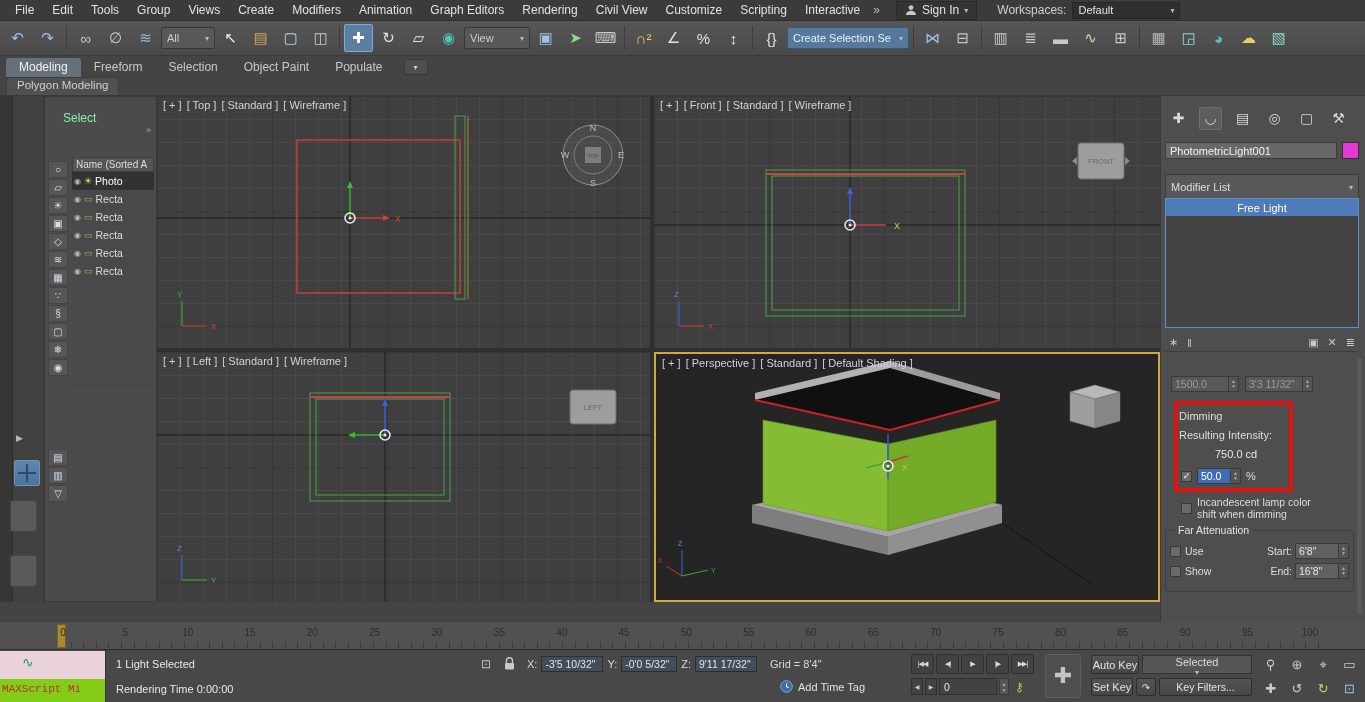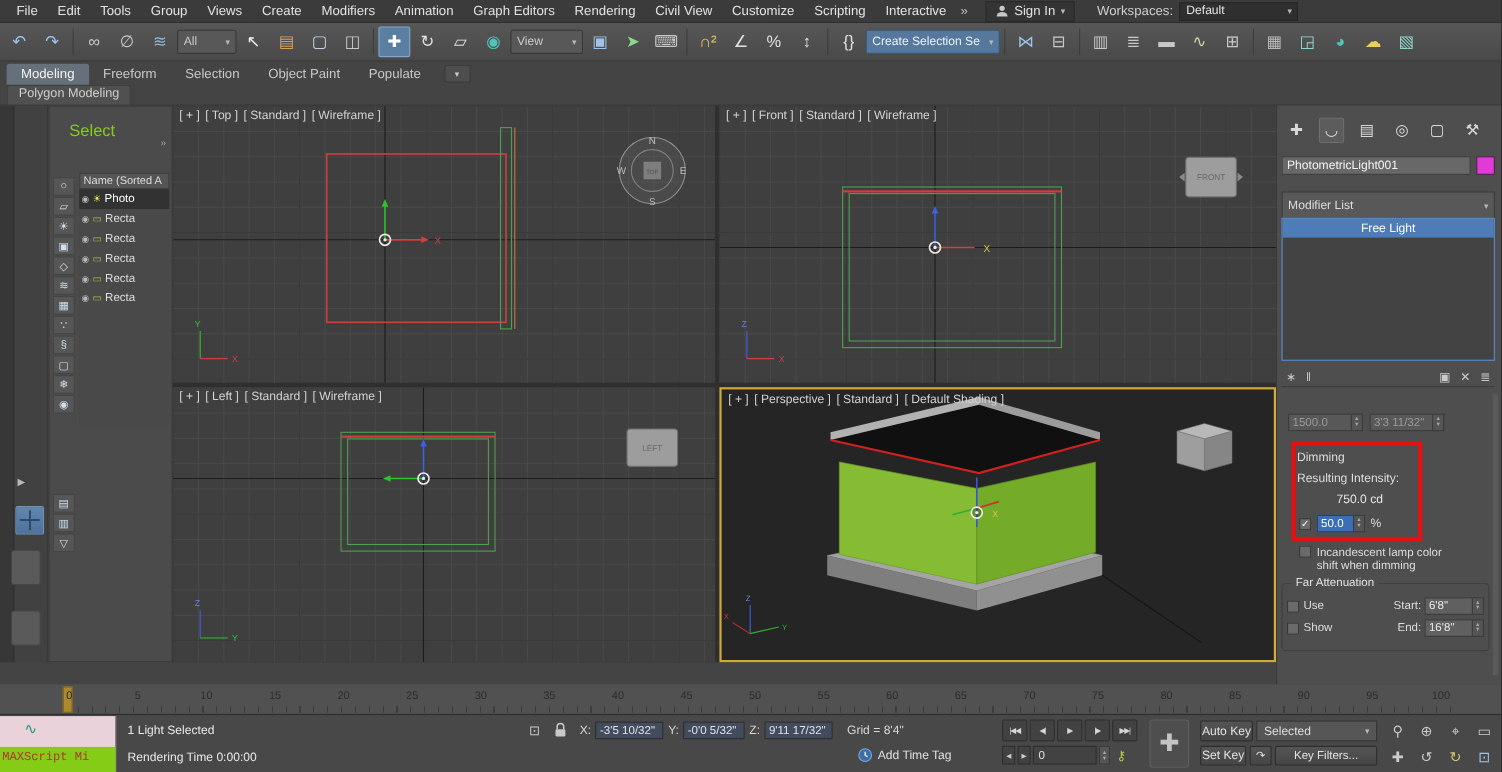--- a/index.html
+++ b/index.html
@@ -54,21 +54,21 @@
   .flyout-arrow{position:absolute;left:16px;top:337px;color:#b8b8b8;font-size:9px;}
   .layout-current{position:absolute;left:14px;top:364px;width:26px;height:26px;border:1px solid #6f94b8;
       background:linear-gradient(#5f87b0,#4d729c);border-radius:2px;}
   .layout-current:before{content:"";position:absolute;inset:3px;
       background:linear-gradient(#fff0 45%,#2d4a68 45%,#2d4a68 55%,#fff0 55%),
                  linear-gradient(90deg,#fff0 45%,#2d4a68 45%,#2d4a68 55%,#fff0 55%);}
   .layout-opt{position:absolute;left:10px;width:27px;height:32px;background:#5a5a5a;border:1px solid #474747;border-radius:3px;}
 
   
   .selectpanel{position:absolute;left:44px;top:96px;width:113px;height:506px;background:#4b4b4b;border:1px solid #3a3a3a;}
-  .sp-title{position:absolute;top:14px;left:18px;font-size:15px;color:#84cc16;}
+  .sp-title{position:absolute;top:14px;left:18px;font-size:12px;color:#86efac;}
   .sp-chevrons{position:absolute;top:28px;right:5px;font-size:9px;color:#a8a8a8;}
   .sp-filtercol,.sp-belowcol{position:absolute;left:3px;width:22px;display:flex;flex-direction:column;gap:1px;}
   .sp-filtercol{top:64px;}
   .sp-belowcol{top:352px;}
   .sp-ficon{width:20px;height:17px;display:flex;align-items:center;justify-content:center;background:#565656;
             border:1px solid #444;font-size:10px;color:#cfe0ef;flex:none;}
   .sp-list{position:absolute;left:27px;top:60px;right:2px;height:230px;background:#494949;}
   .sp-colhead{height:15px;background:#555;border:1px solid #3e3e3e;font-size:10px;color:#ddd;
               padding:1px 3px;white-space:nowrap;overflow:hidden;}
   .sp-row{height:18px;display:flex;align-items:center;gap:3px;padding-left:2px;font-size:10.5px;
@@ -116,21 +116,21 @@
              background:#555;border:1px solid #3a3a3a;border-left:none;font-size:5px;color:#aaa;height:16px;line-height:1;}
   .spin.live .val{color:#e8e8e8;background:#606060;}
   .spin.sel .val{background:#3d6db5;color:#fff;min-width:34px;}
   .cp-disrow{position:absolute;top:18px;left:6px;display:flex;gap:6px;}
   .cp-dim-title{position:absolute;top:52px;left:14px;}
   .cp-res-label{position:absolute;top:71px;left:14px;}
   .cp-res-value{position:absolute;top:90px;left:50px;color:#e6e6e6;}
   .cp-pct-row{position:absolute;top:110px;left:16px;display:flex;align-items:center;gap:5px;}
   .cb{width:11px;height:11px;background:#6a6a6a;border:1px solid #383838;display:flex;align-items:center;
       justify-content:center;font-size:9px;color:#fff;flex:none;}
-  .cp-inc-row{position:absolute;top:138px;left:16px;display:flex;gap:5px;align-items:flex-start;}
+  .cp-inc-row{position:absolute;top:138px;left:16px;display:flex;gap:5px;align-items:center;}
   .cp-inc-row .lbl{width:128px;font-size:10.5px;line-height:1.15;}
   .group{position:absolute;left:0;right:0;top:172px;height:62px;border:1px solid #3f3f3f;border-radius:4px;
          padding:10px 4px 2px;}
   .group-legend{position:absolute;top:-7px;left:8px;background:#4e4e4e;padding:0 4px;font-size:10.5px;color:#e3e3e3;}
   .grow{display:flex;align-items:center;gap:4px;height:20px;font-size:10.5px;}
   .grow .gl{width:32px;}
   .grow .gr{margin-left:auto;display:flex;align-items:center;gap:3px;}
   .grow .spin .val{min-width:44px;}
   .cp-scroll{position:absolute;right:3px;top:262px;bottom:8px;width:5px;background:#5a5a5a;border-radius:2px;}
 
@@ -177,21 +177,21 @@
           justify-content:center;font-size:6px;color:#ccc;}
   .fr-field{width:58px;height:17px;background:#424242;border:1px solid #2f2f2f;display:flex;align-items:center;
             padding:0 4px;font-size:10.5px;color:#e4e4e4;}
   .fr-key{margin-left:4px;color:#b8c84a;font-size:12px;}
   .bigmove{position:absolute;left:1045px;top:4px;width:36px;height:44px;background:#4e4e4e;border:1px solid #5e5e5e;
            border-radius:3px;display:flex;align-items:center;justify-content:center;font-size:22px;color:#c4c4c4;}
   .btn{background:linear-gradient(#545454,#464646);border:1px solid #2e2e2e;border-radius:2px;color:#e2e2e2;
        display:flex;align-items:center;justify-content:center;font-size:11px;}
   .autokey{position:absolute;left:1091px;top:5px;width:48px;height:19px;}
   .keymode{position:absolute;left:1142px;top:5px;width:110px;height:19px;background:#565656;border:1px solid #333;
-           display:flex;align-items:center;justify-content:space-between;padding:0 6px;font-size:11px;}
+           display:flex;align-items:center;justify-content:space-between;padding:0 6px;font-size:11px;flex-direction:column;}
   .setkey{position:absolute;left:1091px;top:28px;width:42px;height:18px;}
   .keytoggle{position:absolute;left:1136px;top:28px;width:20px;height:18px;font-size:10px;}
   .keyfilters{position:absolute;left:1159px;top:28px;width:93px;height:18px;font-size:10.5px;}
   .navicons{position:absolute;left:1258px;top:3px;width:104px;height:46px;display:grid;
             grid-template-columns:repeat(4,1fr);grid-auto-rows:23px;gap:1px;}
   .nav-btn{display:flex;align-items:center;justify-content:center;font-size:13px;color:#cbcbcb;}
 </style>
 </head>
 <body>
 

